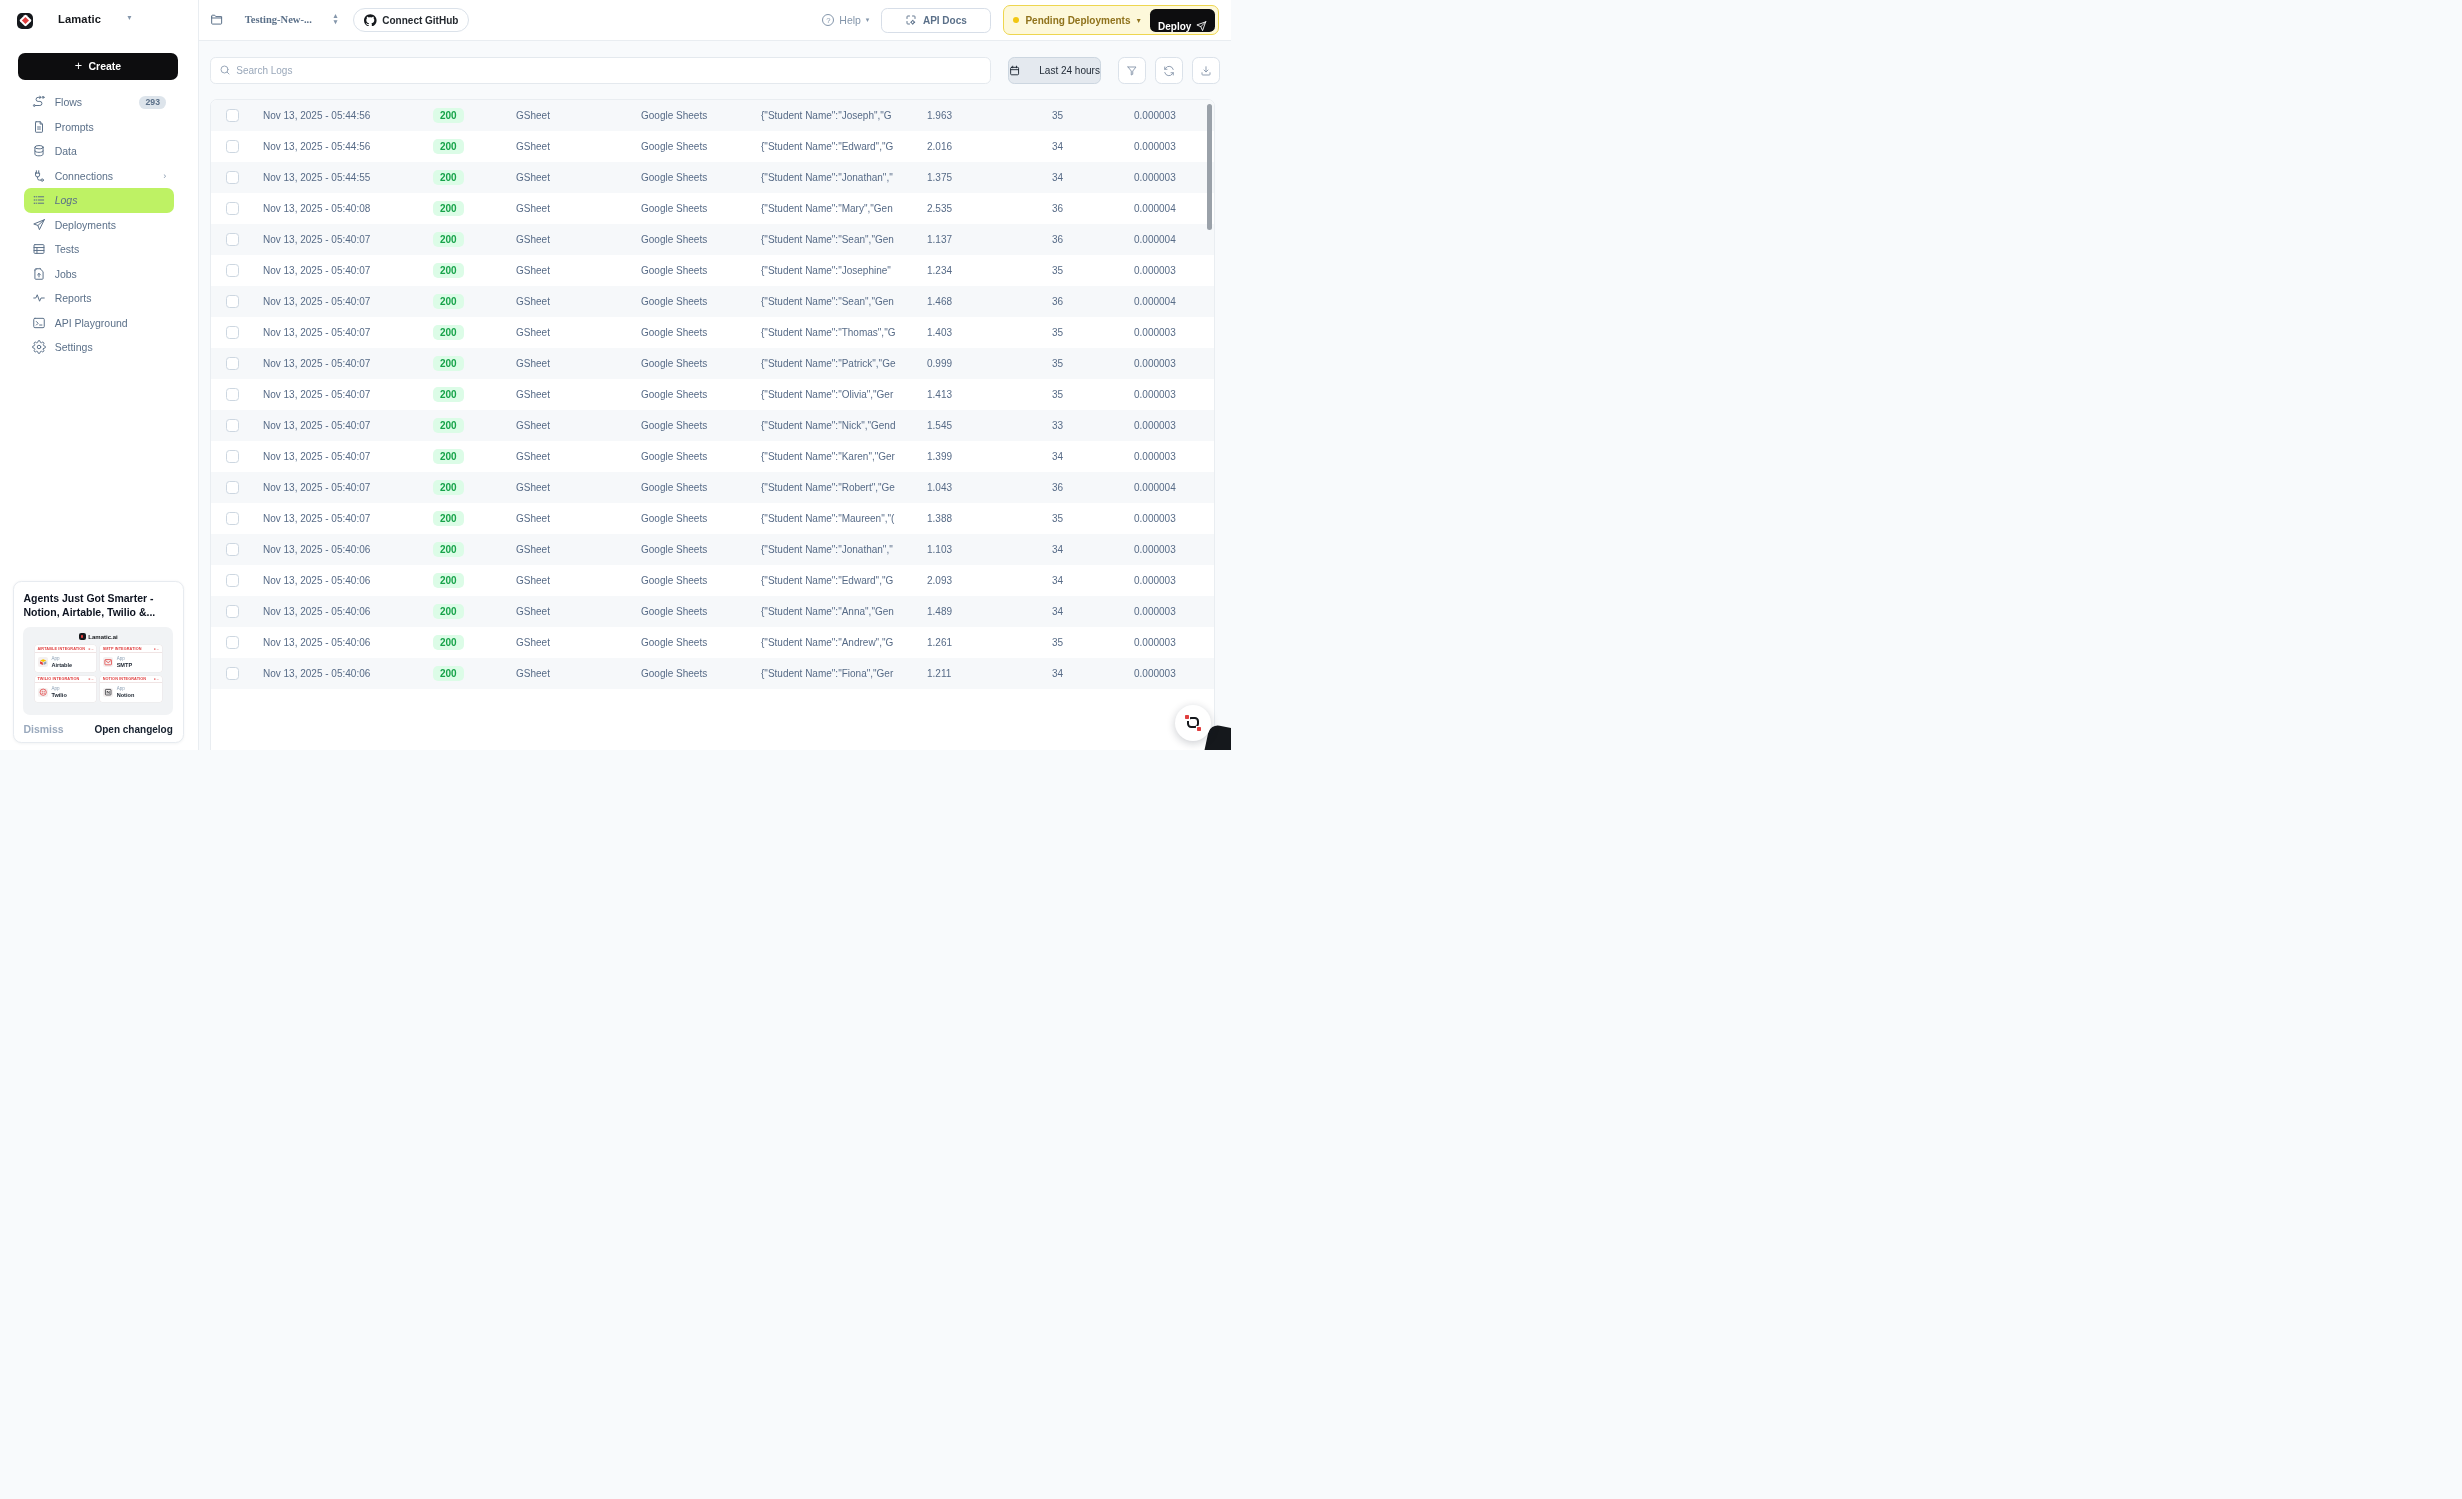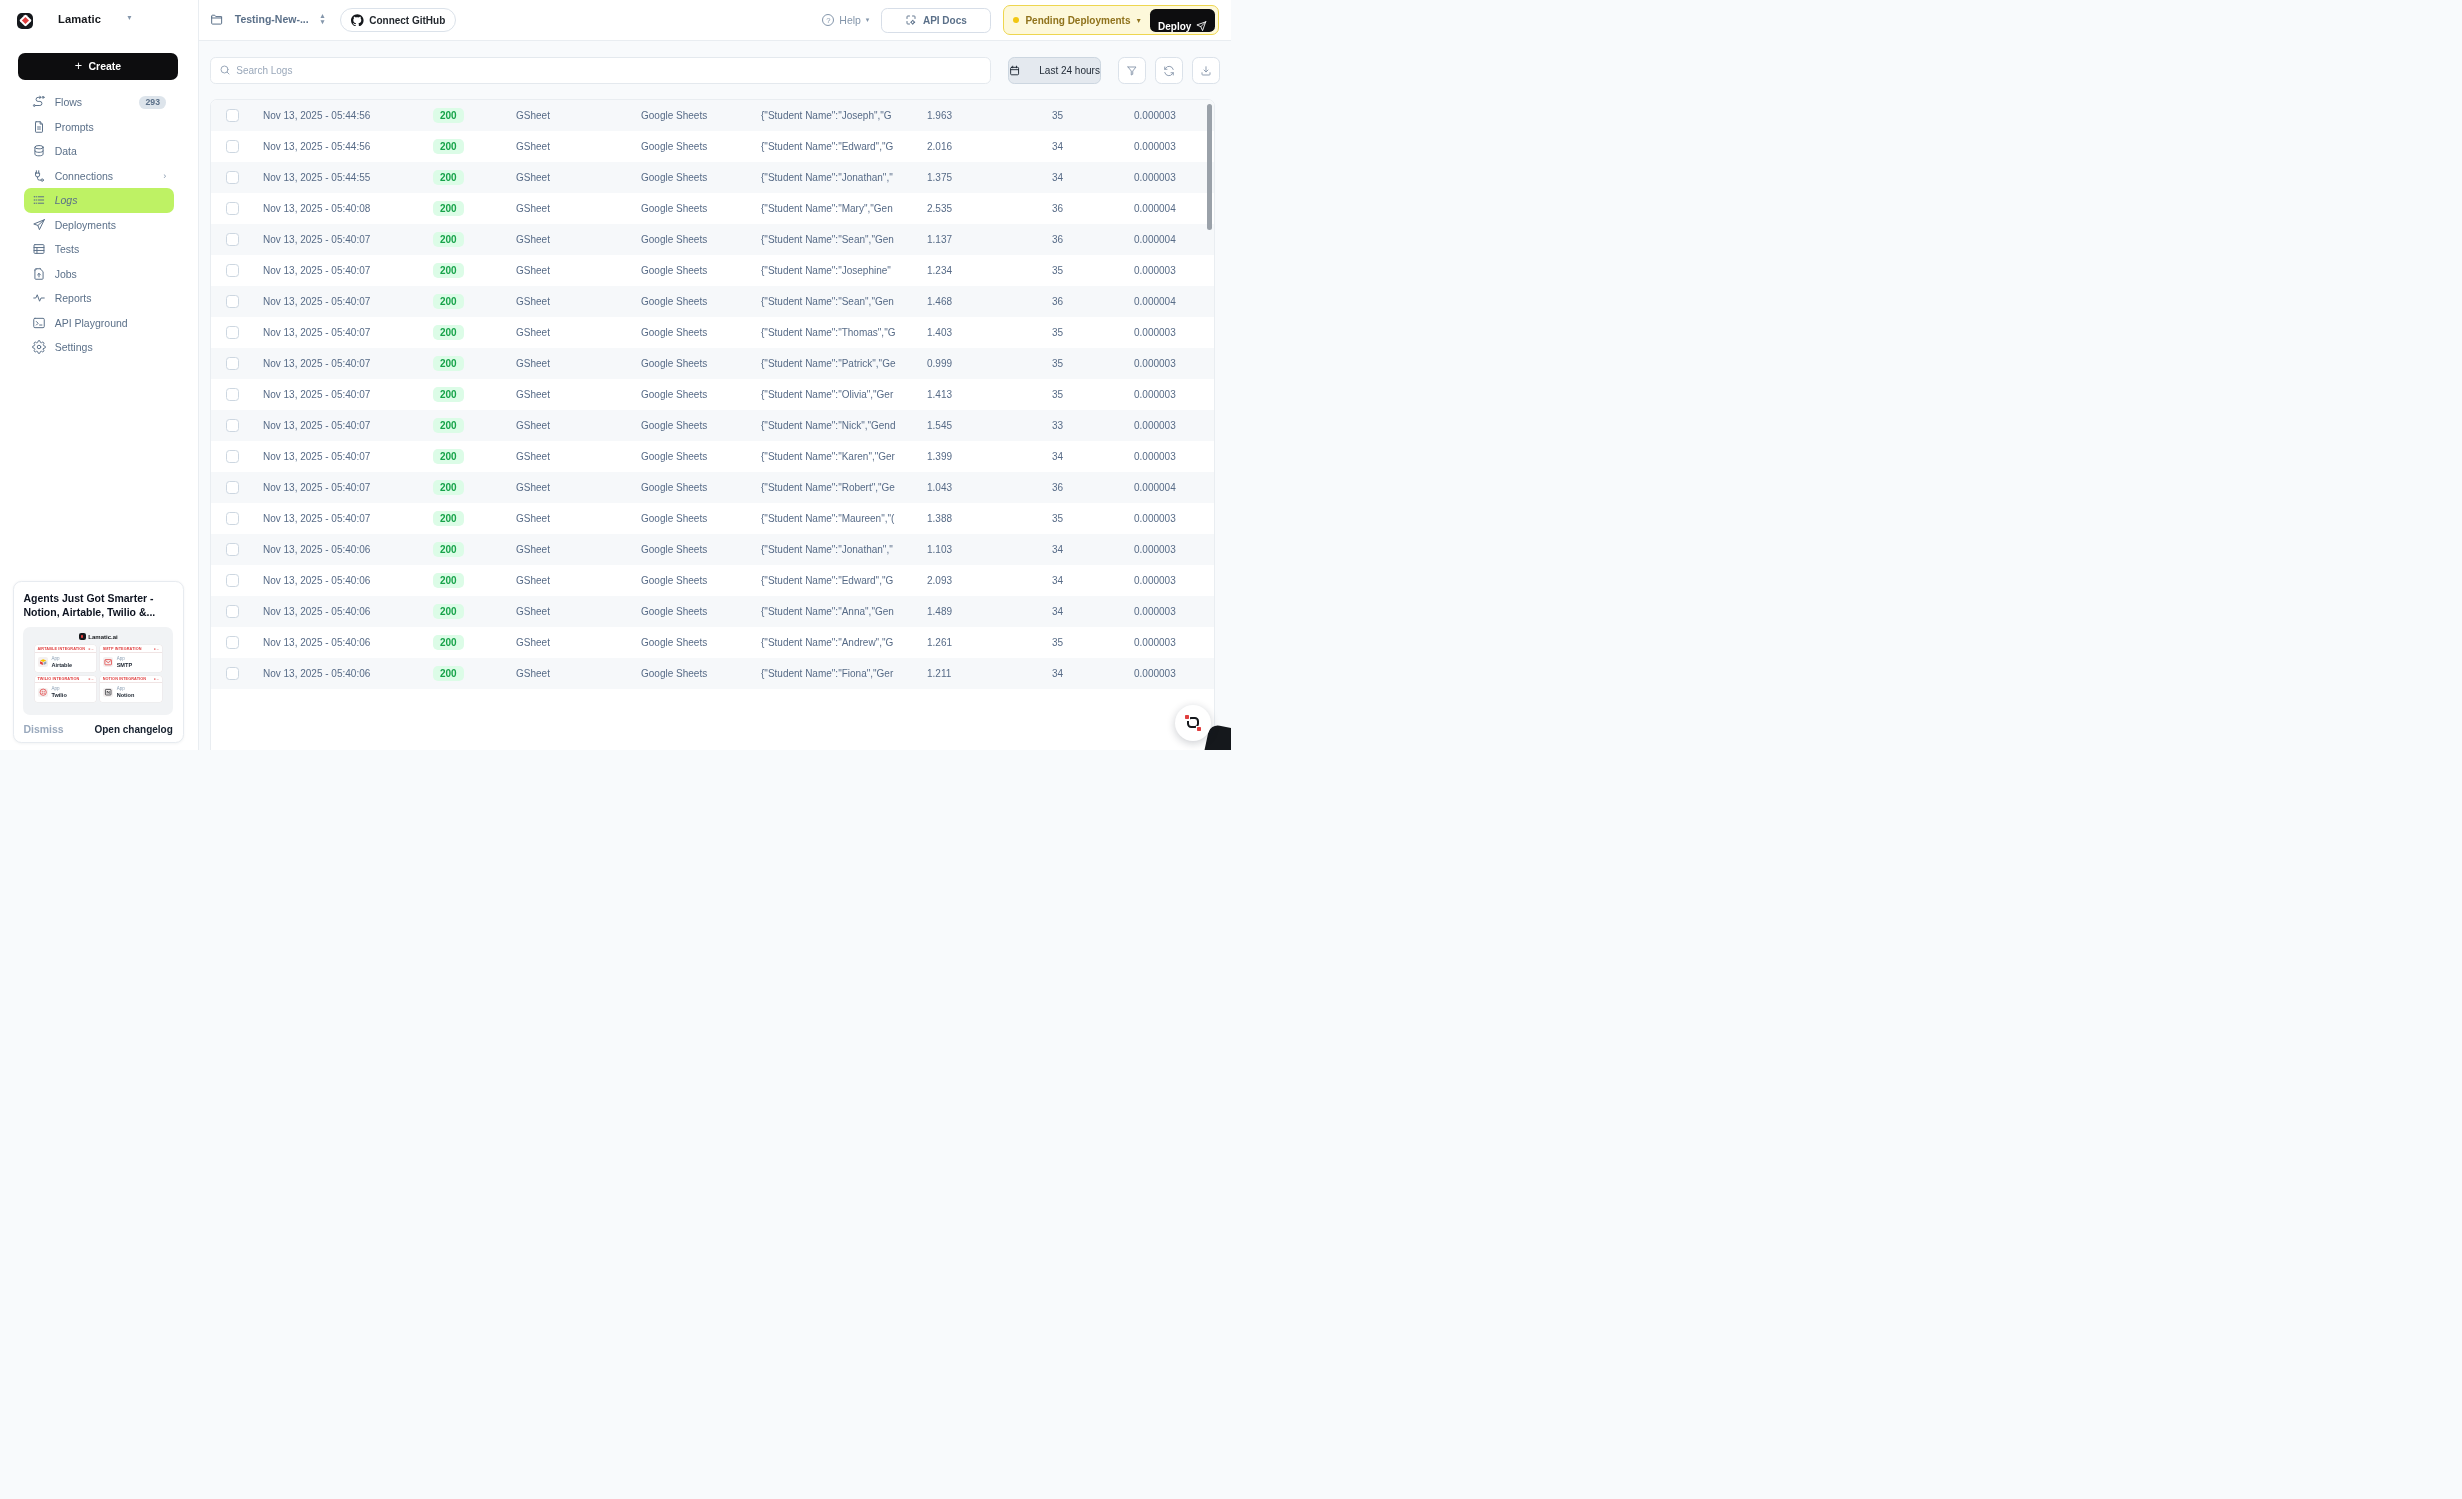--- a/index.html
+++ b/index.html
@@ -33,22 +33,22 @@
   .nav-item.active { background:#bef264;font-style:italic; }
   .nav-item .nv-icon { width:14px; height:14px; color:#5b7089; flex:0 0 auto; }
   .nav-badge { margin-left:auto; background:#dde4eb; color:#5b7089; font-size:8.7px;
              font-weight:600; border-radius:6.3px; padding:1.4px 6.3px; }
   .nav-chev { margin-left:auto; color:#8496ab; font-size:9px; }
 
   
   .topbar { position:absolute; left:199px; top:0; right:0; height:41px; background:#fff;
             border-bottom:0.7px solid #e9edf1; display:flex; align-items:center;
             padding:0 12px 0 10.5px; z-index:4; }
-  .breadcrumb { display:flex; align-items:flex-start; gap:12px; font-size:10.5px;
-            font-weight:600; color:#5b7089; cursor:pointer; }
+  .breadcrumb { display:flex; align-items:center; gap:22px; font-size:10.5px;
+            font-weight:600; color:#5b7089; cursor:pointer;font-family:Liberation Serif, serif; }
   .bc-updown { color:#8496ab; font-size:7px; line-height:.8; display:flex;
             flex-direction:column; align-items:center; }
   .gh-btn { display:flex; align-items:center; gap:5.6px; margin-left:16px; height:24px;
             padding:0 9.8px; border:0.7px solid #dbe2ea; border-radius:12px; background:#fff;
             font-size:10px; font-weight:600; color:#24292f; cursor:pointer; }
   .top-right { margin-left:auto; display:flex; align-items:center; gap:12px; }
   .help { display:flex; align-items:center; gap:4.9px; color:#8496ab; font-size:10.5px;
             font-weight:500; cursor:pointer; }
   .help-q { width:12px; height:12px; border:1px solid #8496ab; border-radius:50%;
             font-size:7.7px; display:flex; align-items:center; justify-content:center; }

